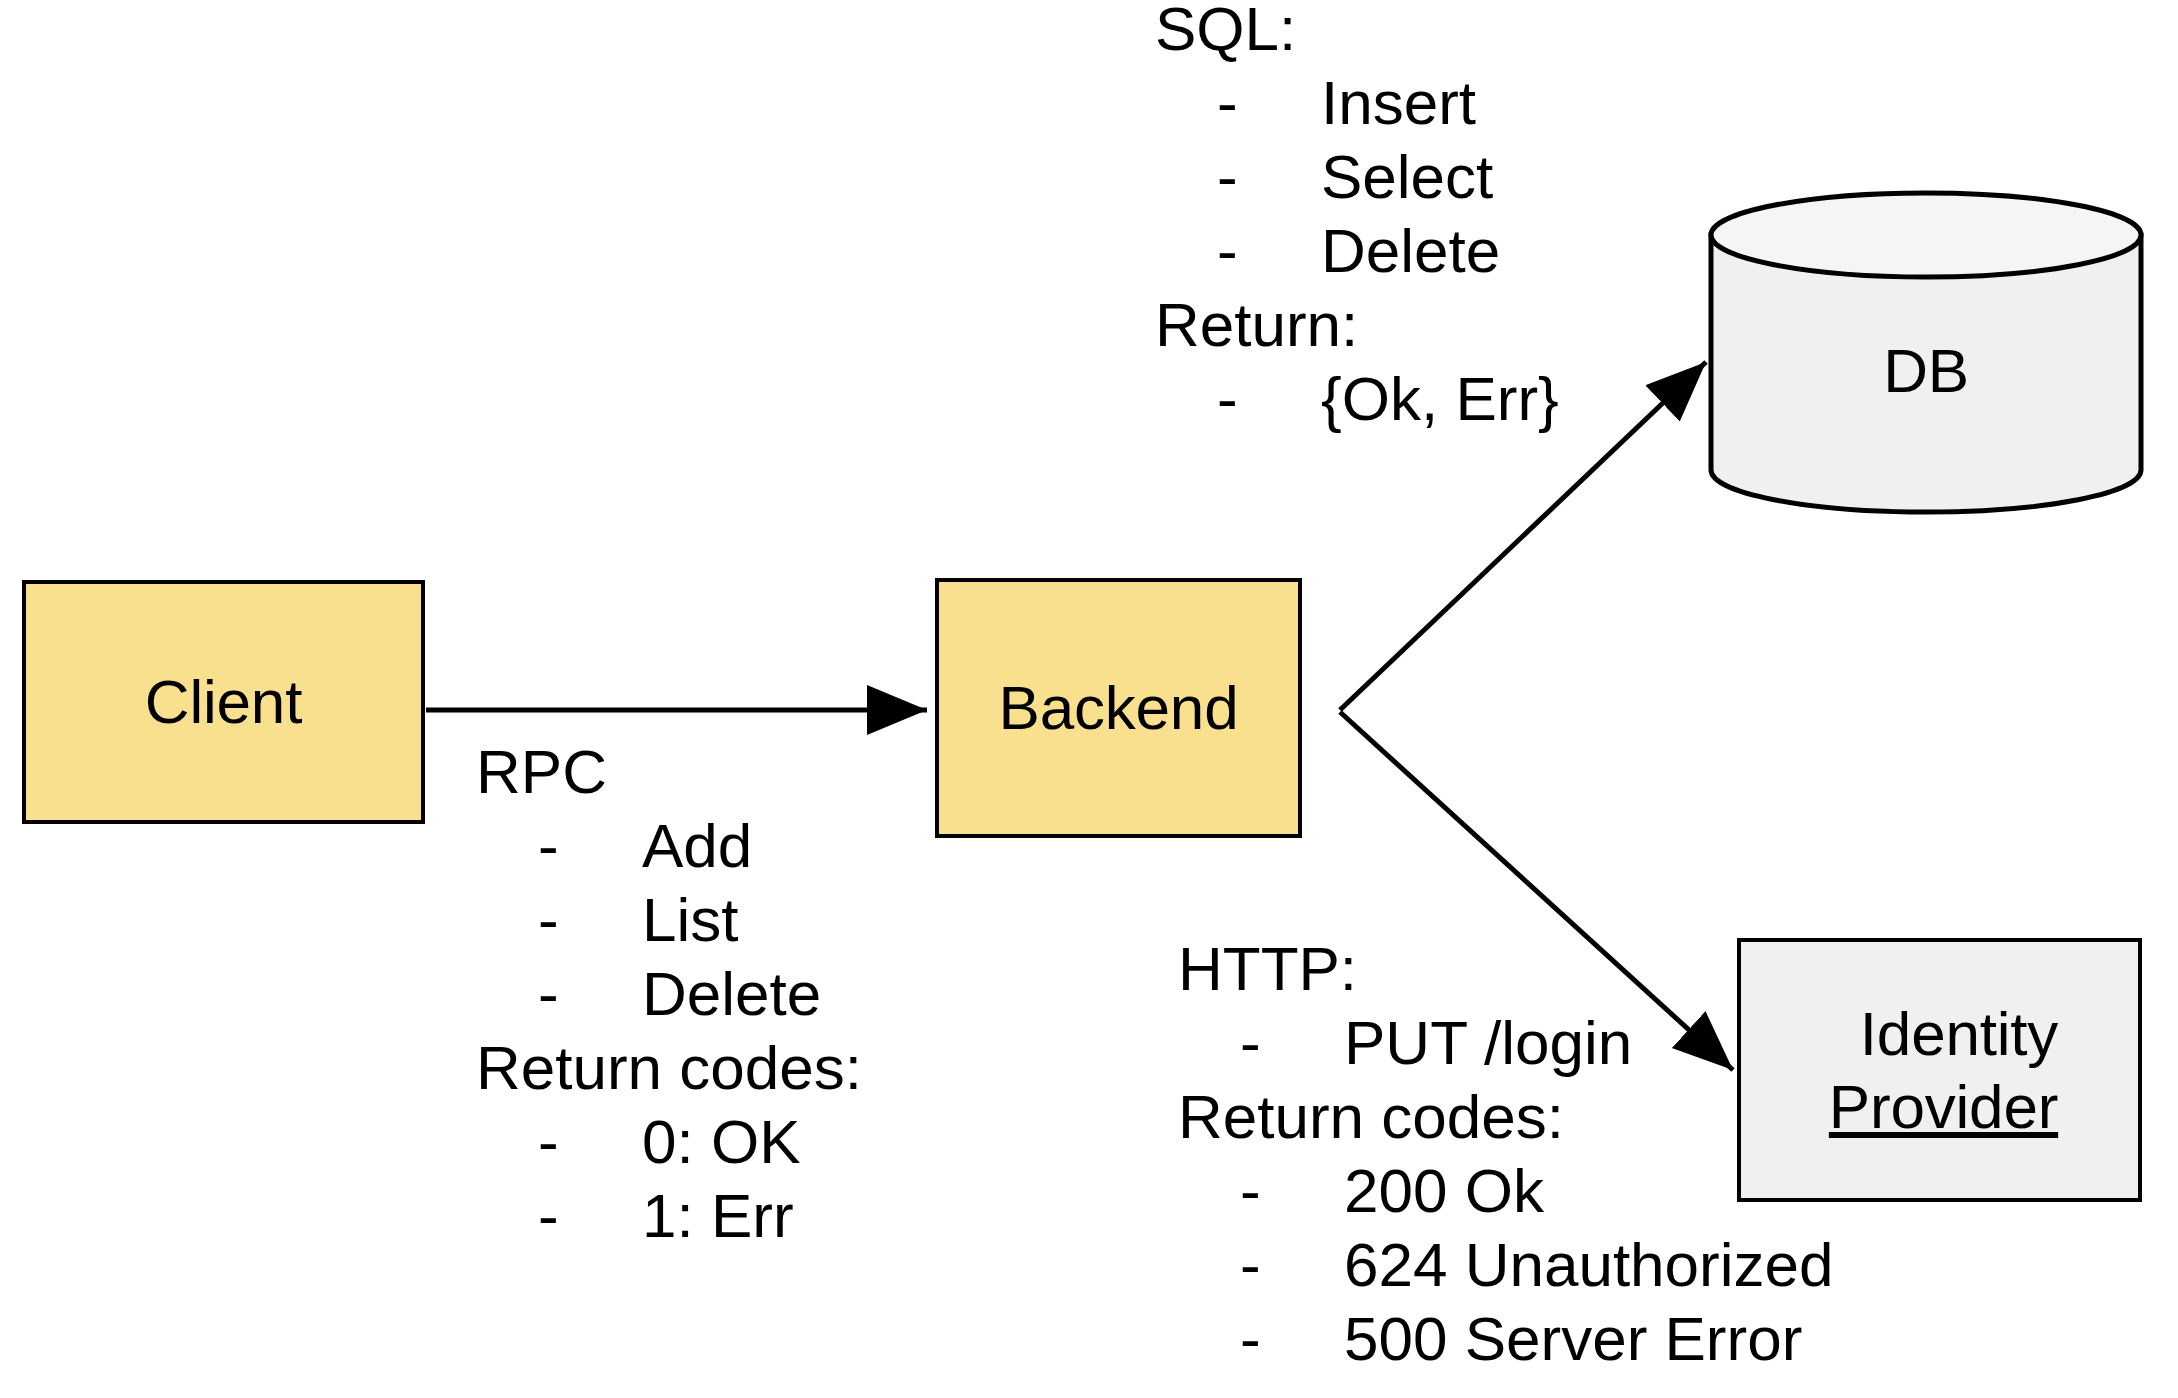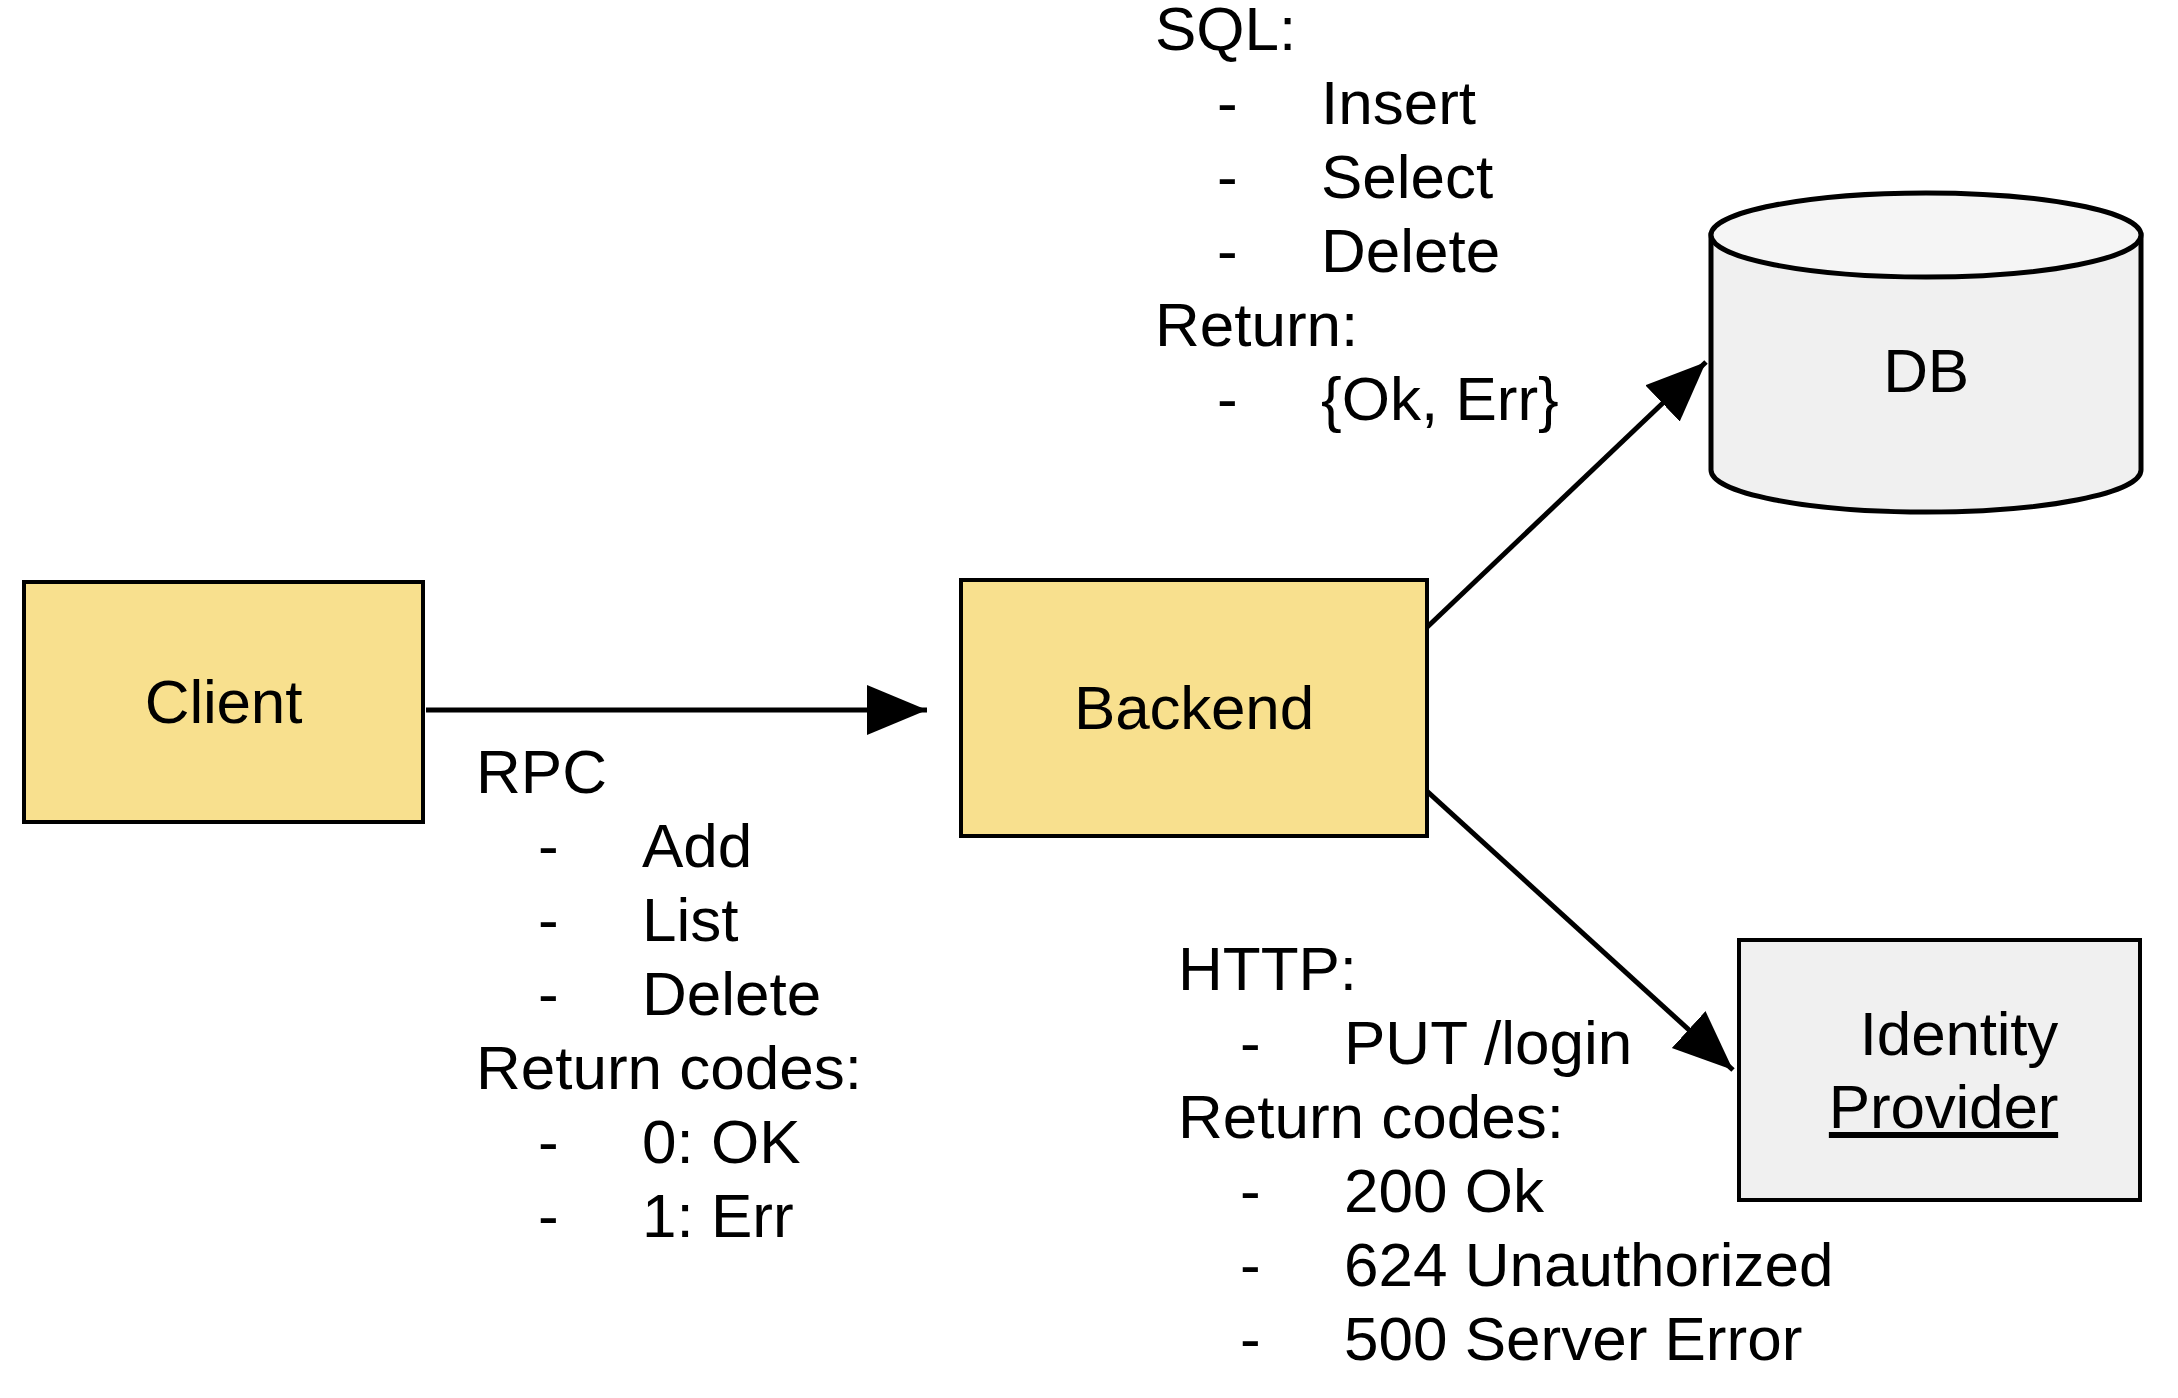--- a/index.html
+++ b/index.html
@@ -40,21 +40,21 @@
     line-height: 1.18;
     letter-spacing: -0.2px;
   }
   .node-box {
     border: 4px solid #000000;
   }
   .node-yellow { background: #f8e08e; }
   .node-gray   { background: #f0f0f0; padding-left: 8px; }
 
   #node-client  { left: 22px;   top: 580px;  width: 403px; height: 244px; }
-  #node-backend { left: 935px;  top: 578px;  width: 470px; height: 260px; margin-left: 24px; }
+  #node-backend { left: 935px;  top: 578px;  width: 367px; height: 260px; }
   #node-idp     { left: 1737px; top: 938px;  width: 405px; height: 264px; }
 
   
   #node-db {
     left: 1708px;
     top: 190px;
     width: 436px;
     height: 325px;
     background: transparent;
     border: none;

